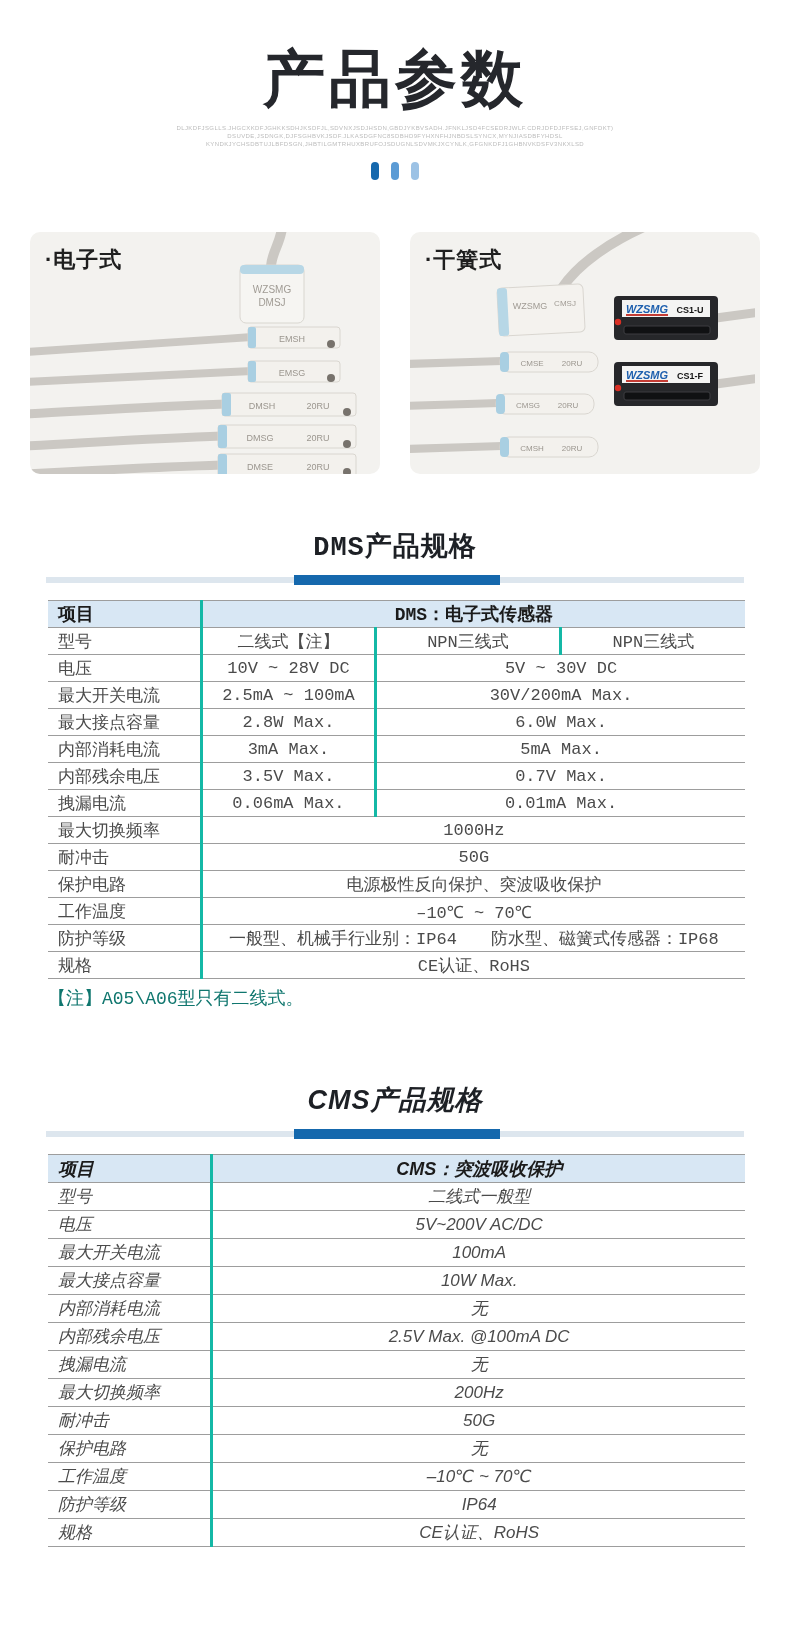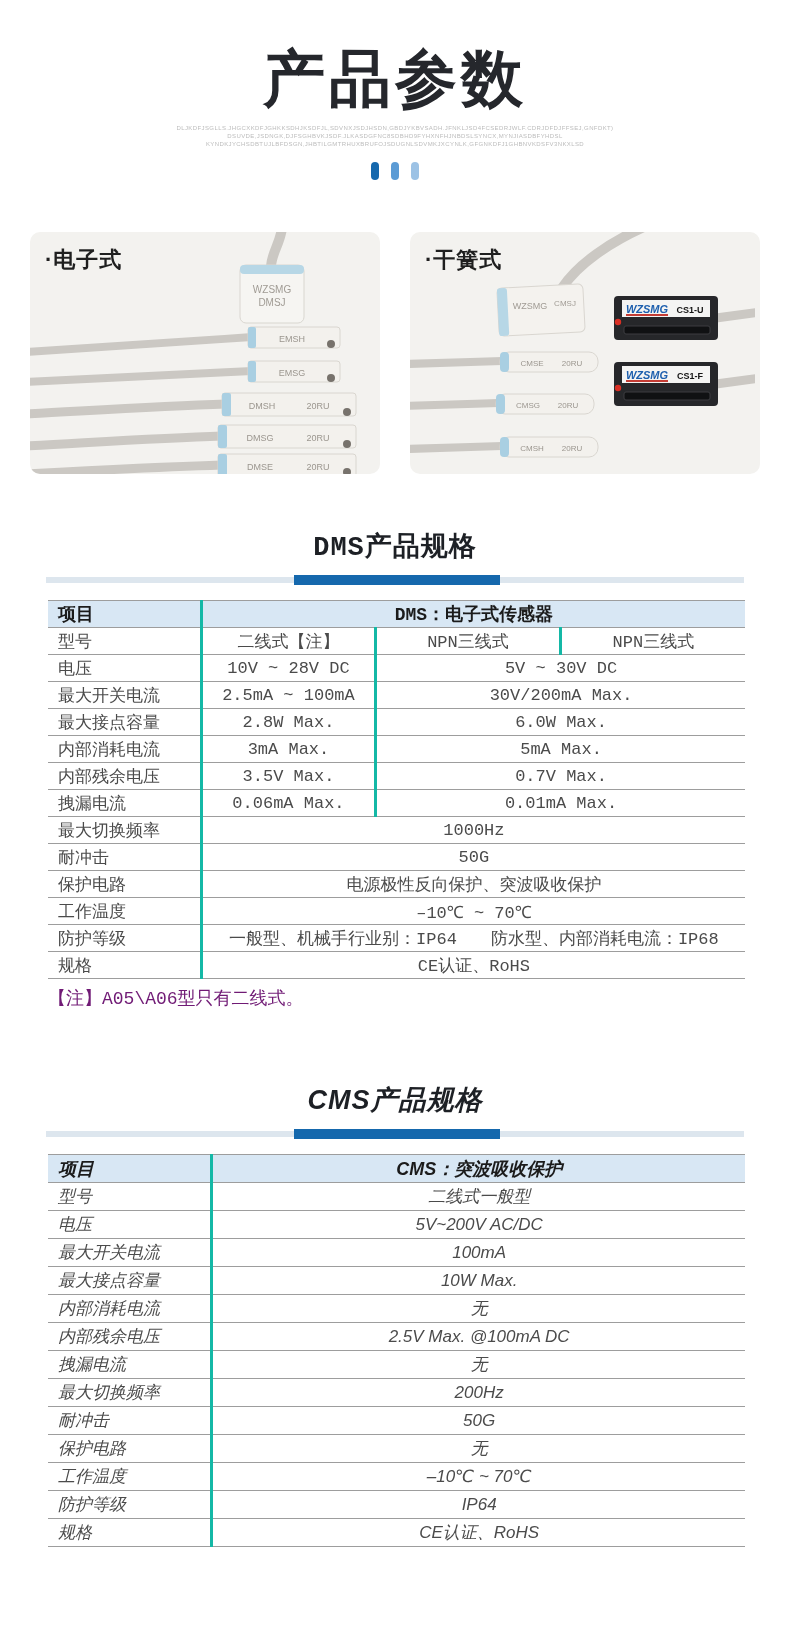--- a/index.html
+++ b/index.html
@@ -37,21 +37,21 @@
 
   table.spec { width:697px; margin:17px 45px 0 48px; border-collapse:collapse; table-layout:fixed; }
   table.spec td { border-top:1px solid #9d9d9d; height:27px; font-size:17px; color:#4b4b4b;
     text-align:center; padding:1px 4px; overflow:hidden; white-space:nowrap; }
   table.cms td { height:28px; }
   table.spec tr:last-child td { border-bottom:1px solid #9d9d9d; }
   table.spec td:not(:first-child) { border-left:3px solid #14b8a6; }
   table.spec td.label { text-align:left; padding-left:10px; }
   table.spec tr.head td { background:var(--header-bg,#d8e7f4); font-weight:bold; color:#1b1b1b;
     font-size:18px; }
-  .note { margin:9px 0 0 48px; font-size:18px; line-height:22px; color:#701a75; }
+  .note { margin:9px 0 0 48px; font-size:18px; line-height:22px; color:#0f766e; }
 
   
   text { font-family:"Liberation Sans","DejaVu Sans",sans-serif; }
 </style>
 </head>
 <body>
 
 <div class="page">
 
   <div class="main-title">产品参数</div>
@@ -246,21 +246,21 @@
           <tr>
             <td class="label">保护电路</td>
             <td colspan="3">电源极性反向保护、突波吸收保护</td>
           </tr>
           <tr>
             <td class="label">工作温度</td>
             <td colspan="3">–10℃ ~ 70℃</td>
           </tr>
           <tr>
             <td class="label">防护等级</td>
-            <td colspan="3">一般型、机械手行业别：IP64　　防水型、内部消耗电流：IP68</td>
+            <td colspan="3">一般型、机械手行业别：IP64　　防水型、磁簧式传感器：IP68</td>
           </tr>
           <tr>
             <td class="label">规格</td>
             <td colspan="3">CE认证、RoHS</td>
           </tr>
         </tbody>
     </table>
     <div class="note">【注】A05\A06型只有二线式。</div>
   </div>
 

